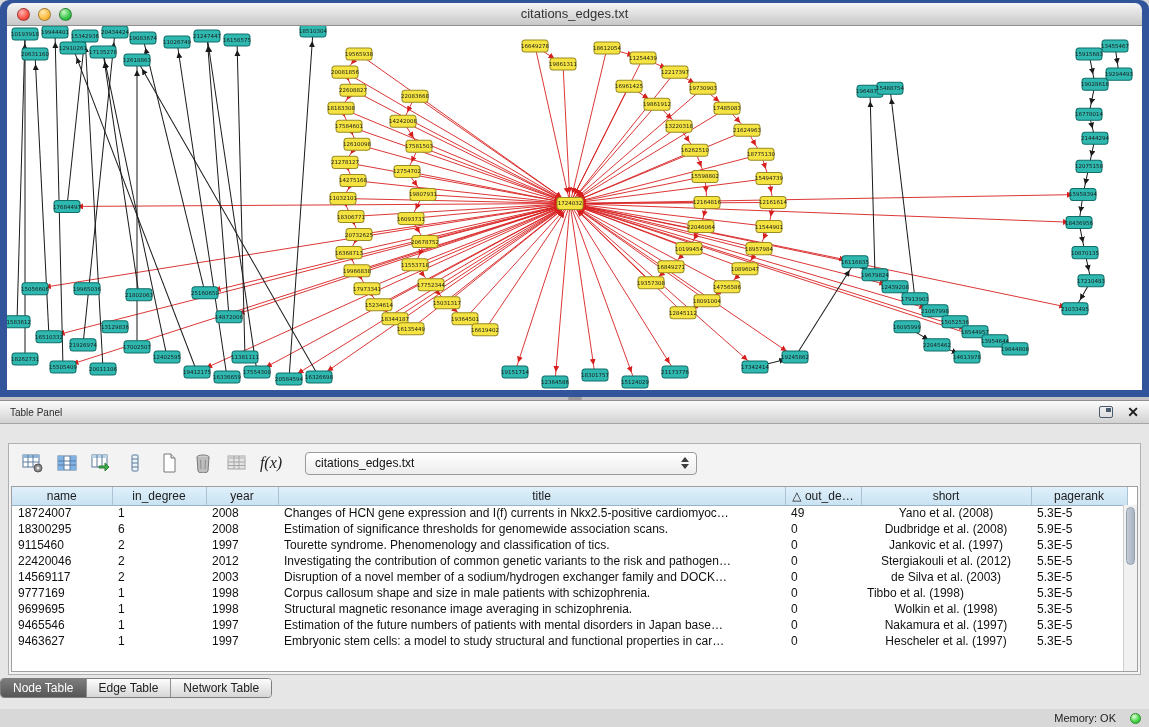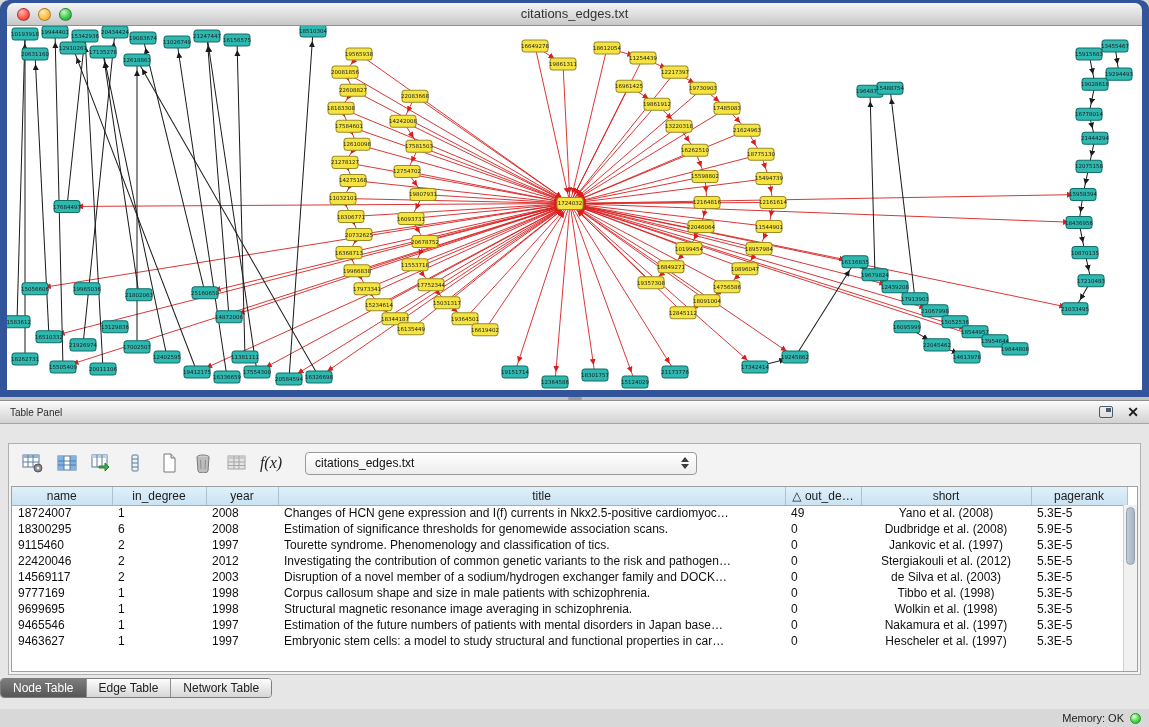--- a/index.html
+++ b/index.html
@@ -60,21 +60,21 @@
 
   
   .tabbar { position:absolute; left:0; right:0; top:277px; display:flex; justify-content:flex-start; }
   .tabgroup { display:inline-flex; border:1px solid #7e7e7e; border-radius:4px; overflow:hidden; }
   .tab { padding:2px 12px; font-size:12px; background:linear-gradient(#fdfdfd,#d6d6d6); color:#222; cursor:pointer; border-left:1px solid #8f8f8f; }
   .tab:first-child { border-left:none; }
   .tab.active { background:linear-gradient(#7d7d7d,#565656); color:#fff; }
 
   
   .statusbar { position:absolute; left:0; top:709px; width:1149px; height:18px;
-    display:flex; align-items:center; justify-content:flex-end; gap:6px; padding-right:8px;padding-left:41px; }
+    display:flex; align-items:center; justify-content:flex-end; gap:14px; padding-right:8px;padding-left:41px; }
   .mem-label { font-size:11px; color:#222; }
   .mem-dot { width:11px; height:11px; border-radius:50%; border:1px solid #2a8f2a;
     background:radial-gradient(circle at 35% 30%, #e2ffdc, #4ed84e 55%, #22a122); }
 
   .icon-svg { display:block; }
 </style>
 </head>
 <body>
 
 <div class="network-window">
@@ -918,21 +918,21 @@
               <td style="text-align: left;">0</td>
               <td style="text-align: center;">de Silva et al. (2003)</td>
               <td style="text-align: left;">5.3E-5</td>
             </tr>
             <tr>
               <td style="text-align: left;">9777169</td>
               <td style="text-align: left;">1</td>
               <td style="text-align: left;">1998</td>
               <td style="text-align: left;">Corpus callosum shape and size in male patients with schizophrenia.</td>
               <td style="text-align: left;">0</td>
-              <td style="text-align: center;">Tibbo et al. (1998)</td>
+              <td style="text-align: left;">Tibbo et al. (1998)</td>
               <td style="text-align: left;">5.3E-5</td>
             </tr>
             <tr>
               <td style="text-align: left;">9699695</td>
               <td style="text-align: left;">1</td>
               <td style="text-align: left;">1998</td>
               <td style="text-align: left;">Structural magnetic resonance image averaging in schizophrenia.</td>
               <td style="text-align: left;">0</td>
               <td style="text-align: center;">Wolkin et al. (1998)</td>
               <td style="text-align: left;">5.3E-5</td>

